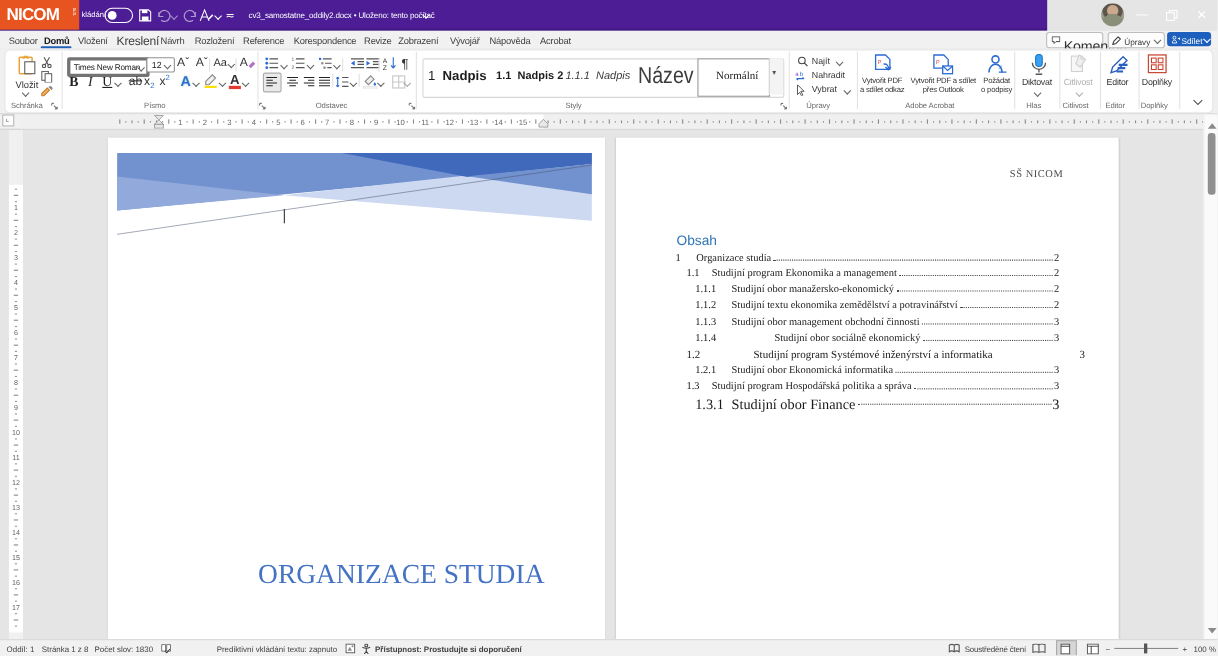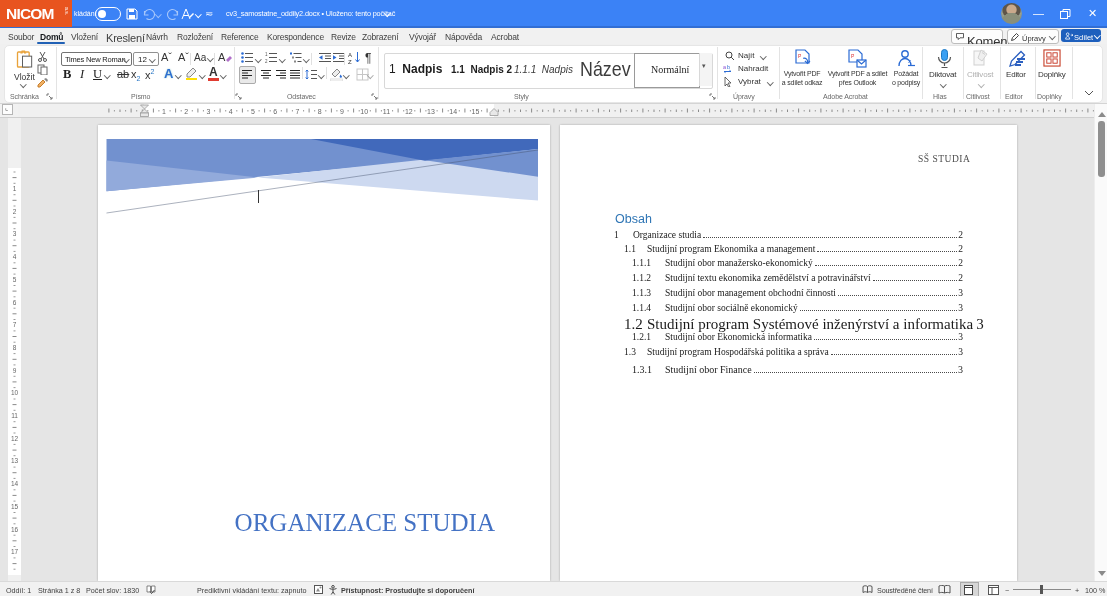--- a/index.html
+++ b/index.html
@@ -7,21 +7,21 @@
 .sep{position:absolute;width:1px;background:#e3e3e3;top:3px;height:52px;}
 .glabel{position:absolute;font-size:7px;letter-spacing:-.1px;color:#696969;top:49px;white-space:nowrap;}
 .cv{position:absolute;width:3.5px;height:3.5px;border-right:1px solid #666;border-bottom:1px solid #666;transform:rotate(45deg);}
 .cvw{border-color:#fff;}
 .launch{position:absolute;width:7px;height:7px;}
 svg{display:block;}
 </style></head>
 <body>
 <div id="app">
 
-<div style="position:absolute;left:0;top:0;width:1107px;height:28px;background:#3b82f6;box-shadow:inset 0 -2px 0 rgba(0,0,20,.15);">
+<div style="position:absolute;left:0;top:0;width:952px;height:28px;background:#4c1d95;box-shadow:inset 0 -2px 0 rgba(0,0,20,.15);">
   <div style="position:absolute;left:0;top:0;width:72px;height:27px;background:#e8541f;color:#fff;">
     <span style="position:absolute;left:6px;top:5px;font-size:15.5px;font-weight:bold;letter-spacing:-.8px;">NICOM</span>
     <span style="position:absolute;left:63px;top:8px;font-size:5px;transform:rotate(90deg);">a.s.</span>
   </div>
   <span class="t" style="left:74px;top:10px;font-size:7px;color:#fff;">kládání</span>
   <div style="position:absolute;left:95px;top:7px;width:24px;height:12px;border:1px solid #fff;border-radius:7px;">
     <div style="position:absolute;left:2px;top:2px;width:8px;height:8px;border-radius:50%;background:#fff;"></div>
   </div>
 
   <svg style="position:absolute;left:126px;top:8px;" width="12" height="12" viewBox="0 0 12 12">
@@ -124,21 +124,21 @@
   <svg style="position:absolute;left:36px;top:33px;" width="13" height="13" viewBox="0 0 13 13">
         <path d="M2 8l5-5 2 2-5 5H2z" fill="#f0b064" stroke="#c77f2d"></path>
         <path d="M8 2l2-1 2 2-1 2z" fill="#888"></path>
       </svg>
   <span class="glabel" style="left:10px;">Schránka</span>
   <svg class="launch" style="left:46px;top:49px;" viewBox="0 0 7 7">
         <path d="M1 1v2M1 1h2M3 3l3 3M6 6v-2M6 6h-2" stroke="#777" fill="none"></path>
       </svg>
   <div class="sep" style="left:56px;"></div>
 
-  <div style="position:absolute;left:61px;top:8px;width:69px;height:12px;border:1px solid #737373;border-radius:2px;background:#fff;">
+  <div style="position:absolute;left:61px;top:8px;width:69px;height:12px;border:3px solid #737373;border-radius:2px;background:#fff;">
     <span class="t" style="left:3px;top:2px;font-size:7.5px;letter-spacing:-.2px;color:#222;">Times New Roman</span>
     <div class="cv" style="left:62px;top:4px;"></div>
   </div>
   <div style="position:absolute;left:133px;top:8px;width:24px;height:12px;border:1px solid #919191;border-radius:2px;background:#fff;">
     <span class="t" style="left:4px;top:2px;font-size:8px;color:#222;">12</span>
     <div class="cv" style="left:16px;top:4px;"></div>
   </div>
   <span class="t" style="left:161px;top:7px;font-size:11px;color:#333;">Aˇ</span>
   <span class="t" style="left:178px;top:7px;font-size:11px;color:#333;">Aˇ</span>
   <div style="position:absolute;left:190px;top:9px;width:1px;height:12px;background:#e0e0e0;"></div>
@@ -625,21 +625,21 @@
           <polygon points="8.5,35.5 8.5,66.3 160,52.5" fill="#92aadb"></polygon>
           <polygon points="160,52.5 440,22.2 440,75.6" fill="#cdd9f0"></polygon>
           <polygon points="213,14 440,14 440,24 327,35.8" fill="#4169bb"></polygon>
           <polygon points="327,35.3 440,24 440,51.7" fill="#7291cf"></polygon>
           <line x1="8.5" y1="88" x2="440" y2="25" stroke="#46536e" stroke-width=".9" opacity=".5"></line>
         </svg>
         <div style="position:absolute;left:160px;top:64.5px;width:1px;height:13px;background:#333;"></div>
         <div style="position:absolute;left:0;top:384px;width:397px;text-align:right;font-family:'Liberation Serif',serif;font-size:25px;color:#4472c4;">ORGANIZACE STUDIA</div>
       </div>
       <div style="position:absolute;left:560px;top:7px;width:457px;height:456px;background:#fff;box-shadow:0 0 2px rgba(0,0,0,.28);font-family:'Liberation Serif',serif;">
-        <div style="position:absolute;left:358px;top:29px;font-size:9.5px;color:#4d4d4d;letter-spacing:.5px;">SŠ STUDIA</div>
+        <div style="position:absolute;left:358px;top:29px;font-size:9.5px;color:#4d4d4d;letter-spacing:.5px;">SŠ NICOM</div>
         <div style="position:absolute;left:55px;top:87px;font-family:'Liberation Sans',sans-serif;font-size:12.5px;color:#2e75b5;">Obsah</div>
         <div style="position:absolute;left:54px;top:104.5px;width:349px;height:14px;display:flex;align-items:baseline;font-size:9.5px;color:#1a1a1a;">
           <span style="width:19px;flex:none;">1</span>
           <span style="flex:none;">Organizace studia</span>
           <span style="flex:1;border-bottom:1px dotted #4a4a4a;margin:0 1px 2px 2px;"></span>
           <span style="flex:none;">2</span>
         </div>
         <div style="position:absolute;left:64px;top:118.6px;width:339px;height:14px;display:flex;align-items:baseline;font-size:9.5px;color:#1a1a1a;">
           <span style="width:23px;flex:none;">1.1</span>
           <span style="flex:none;">Studijní program Ekonomika a management</span>
@@ -659,43 +659,43 @@
           <span style="flex:none;">2</span>
         </div>
         <div style="position:absolute;left:72px;top:162.9px;width:331px;height:14px;display:flex;align-items:baseline;font-size:9.5px;color:#1a1a1a;">
           <span style="width:33px;flex:none;">1.1.3</span>
           <span style="flex:none;">Studijní obor management obchodní činnosti</span>
           <span style="flex:1;border-bottom:1px dotted #4a4a4a;margin:0 1px 2px 2px;"></span>
           <span style="flex:none;">3</span>
         </div>
         <div style="position:absolute;left:72px;top:177.6px;width:331px;height:14px;display:flex;align-items:baseline;font-size:9.5px;color:#1a1a1a;">
           <span style="width:33px;flex:none;">1.1.4</span>
-          <span style="flex:none;">Studijní obor sociálně ekonomický</span>
+          <span style="flex:none;margin-left:39px;">Studijní obor sociálně ekonomický</span>
           <span style="flex:1;border-bottom:1px dotted #4a4a4a;margin:0 1px 2px 2px;"></span>
           <span style="flex:none;">3</span>
         </div>
-        <div style="position:absolute;left:64px;top:192.1px;width:339px;height:14px;display:flex;align-items:center;font-size:15px;color:#1a1a1a;">
+        <div style="position:absolute;left:64px;top:192.1px;width:339px;height:14px;display:flex;align-items:flex-start;font-size:10px;color:#1a1a1a;gap:38px;">
           <span style="width:23px;flex:none;">1.2</span>
           <span style="flex:none;">Studijní program Systémové inženýrství a informatika</span>
           <span style="flex:1;border-bottom:1px dotted #4a4a4a;margin:0 1px 2px 2px;"></span>
           <span style="flex:none;">3</span>
         </div>
         <div style="position:absolute;left:72px;top:206.8px;width:331px;height:14px;display:flex;align-items:baseline;font-size:9.5px;color:#1a1a1a;">
           <span style="width:33px;flex:none;">1.2.1</span>
           <span style="flex:none;">Studijní obor Ekonomická informatika</span>
           <span style="flex:1;border-bottom:1px dotted #4a4a4a;margin:0 1px 2px 2px;"></span>
           <span style="flex:none;">3</span>
         </div>
         <div style="position:absolute;left:64px;top:221.6px;width:339px;height:14px;display:flex;align-items:baseline;font-size:9.5px;color:#1a1a1a;">
           <span style="width:23px;flex:none;">1.3</span>
           <span style="flex:none;">Studijní program Hospodářská politika a správa</span>
           <span style="flex:1;border-bottom:1px dotted #4a4a4a;margin:0 1px 2px 2px;"></span>
           <span style="flex:none;">3</span>
         </div>
-        <div style="position:absolute;left:72px;top:236.0px;width:331px;height:14px;display:flex;align-items:flex-end;font-size:10px;color:#1a1a1a;">
+        <div style="position:absolute;left:72px;top:236.0px;width:331px;height:14px;display:flex;align-items:center;font-size:13px;color:#1a1a1a;">
           <span style="width:33px;flex:none;">1.3.1</span>
           <span style="flex:none;">Studijní obor Finance</span>
           <span style="flex:1;border-bottom:1px dotted #4a4a4a;margin:0 1px 2px 2px;"></span>
           <span style="flex:none;">3</span>
         </div>
       </div>
 </div>
 
 <div style="position:absolute;left:1094px;top:104px;width:13px;height:477px;background:#fafafa;border-left:1px solid #ededed;">
   <div style="position:absolute;left:3px;top:8px;width:0;height:0;border-left:4px solid transparent;border-right:4px solid transparent;border-bottom:5px solid #8a8a8a;"></div>

